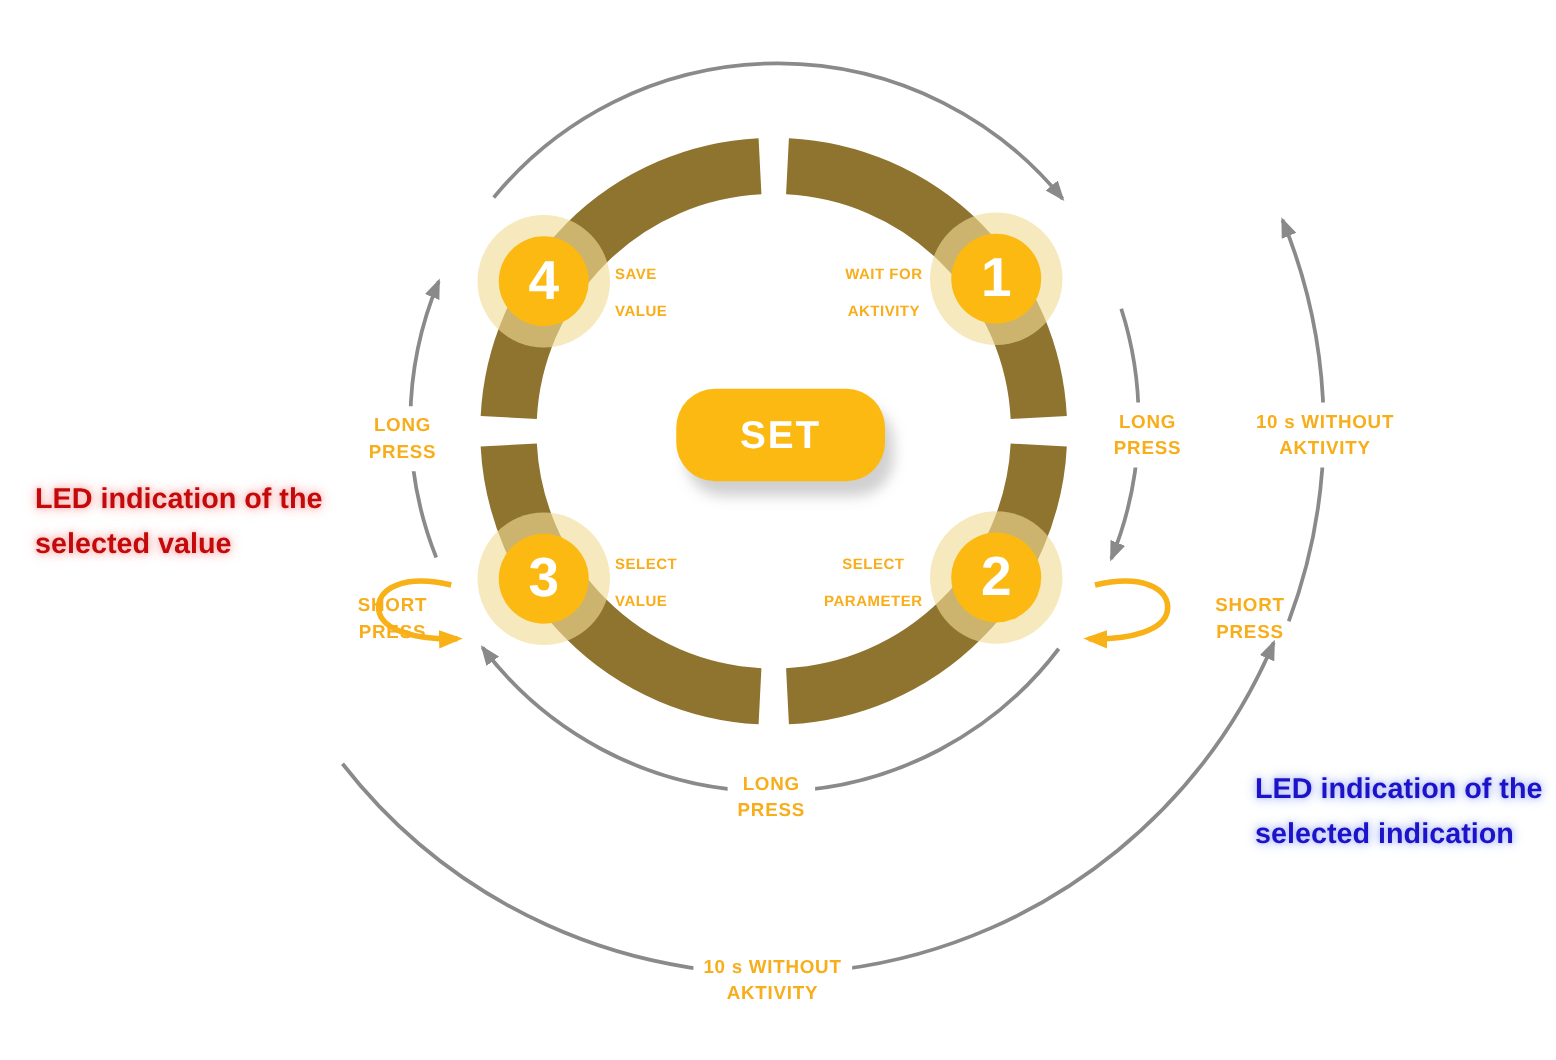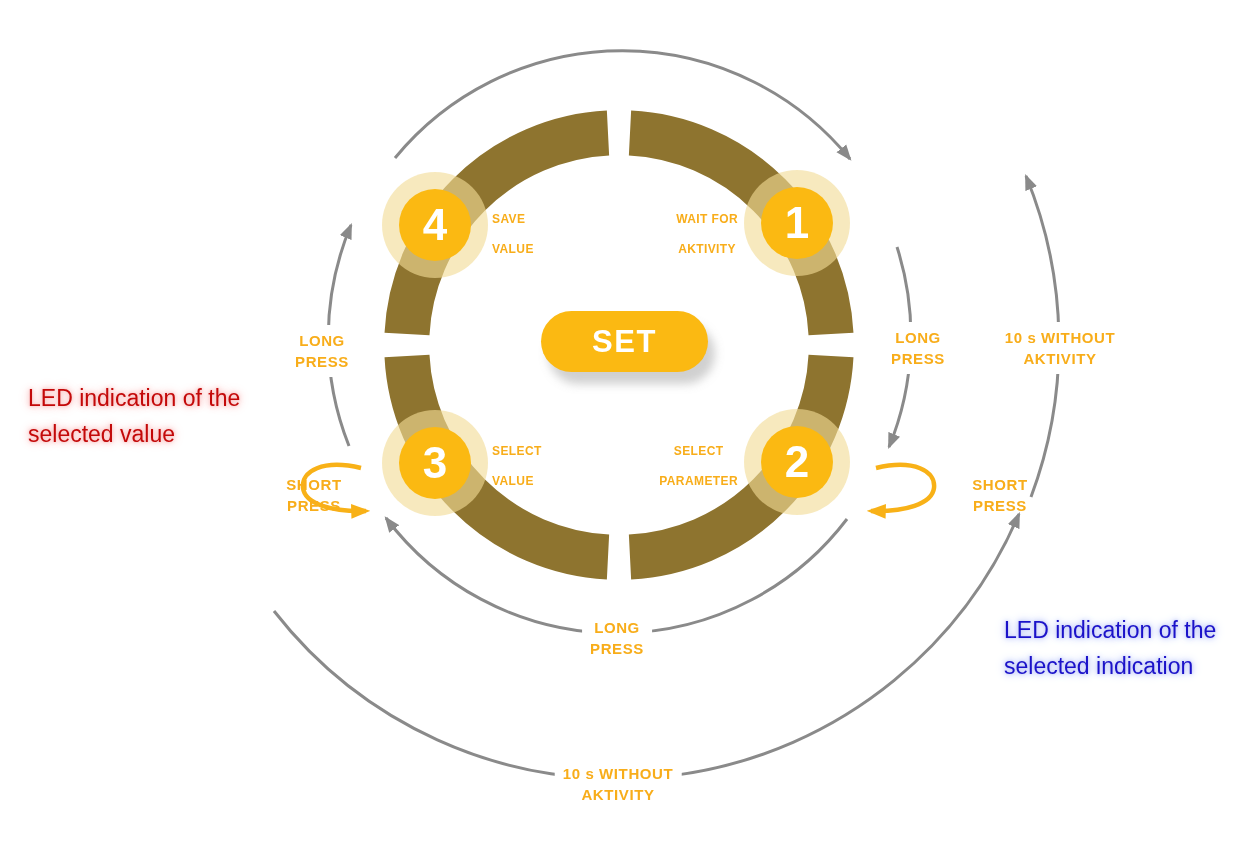--- a/index.html
+++ b/index.html
@@ -12,21 +12,21 @@
   .state{position:absolute;width:106px;height:106px;transform:translate(-50%,-50%);}
   .state .halo{position:absolute;inset:0;border-radius:50%;background:rgba(242,220,150,0.62);}
   .state .bubble{
     position:absolute;left:50%;top:50%;transform:translate(-50%,-50%);
     width:72px;height:72px;border-radius:50%;background:#FBB912;
     display:flex;align-items:center;justify-content:center;
     color:#ffffff;font-size:44px;font-weight:bold;
   }
   
   .set-btn{
-    position:absolute;left:541px;top:311px;width:167px;height:61px;
+    position:absolute;left:541px;top:311px;width:167px;height:74px;
     border-radius:31px;background:#FBB912;border:none;
     display:flex;align-items:center;justify-content:center;
     color:#ffffff;font-size:31px;font-weight:bold;letter-spacing:1.5px;
     font-family:"Liberation Sans", sans-serif;
     box-shadow:7px 12px 10px rgba(120,120,120,0.35);
   }
   
   .state-label{
     position:absolute;color:#F8AD1A;font-size:12px;font-weight:bold;
     line-height:30px;letter-spacing:0.4px;white-space:nowrap;
@@ -35,21 +35,21 @@
   .al-l{text-align:left;}
   
   .trans-label{
     position:absolute;color:#F8AD1A;font-size:15px;font-weight:bold;
     line-height:21px;letter-spacing:0.6px;text-align:center;white-space:nowrap;
     background:#ffffff;padding:5px 8px;
   }
   .no-bg{background:transparent;padding:0;margin-left:39px;}
   
   .annotation{
-    position:absolute;font-size:23px;font-weight:normal;line-height:36px;white-space:nowrap;
+    position:absolute;font-size:23px;font-weight:bold;line-height:36px;white-space:nowrap;
   }
   .annotation.red{
     color:#C30909;
     text-shadow:0 0 2px #FAC4C4,0 0 5px #F8BCBC,0 0 9px #F6C6C6,0 0 14px #FBD4D4;
   }
   .annotation.blue{
     color:#1B12C9;
     text-shadow:0 0 2px #C6CCF7,0 0 5px #BAC4F5,0 0 9px #C9D2F8,0 0 14px #D5DCFA;
   }
 </style>

